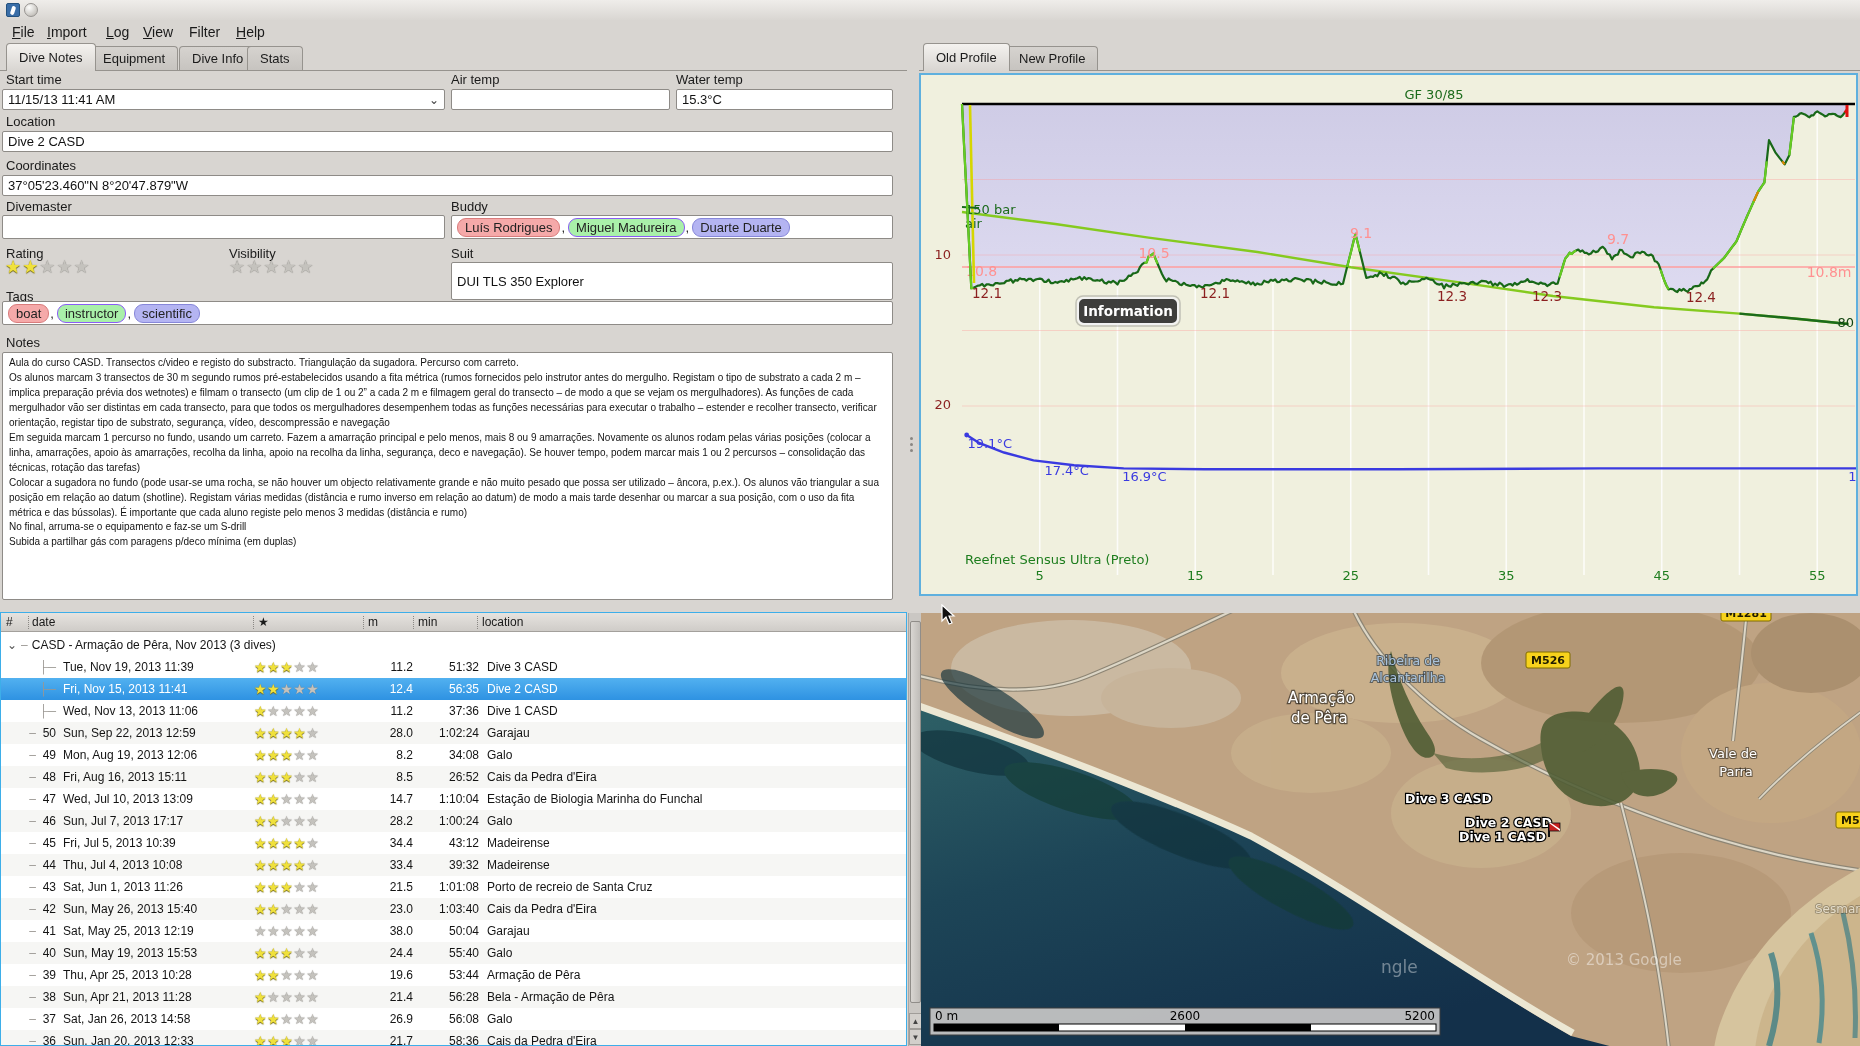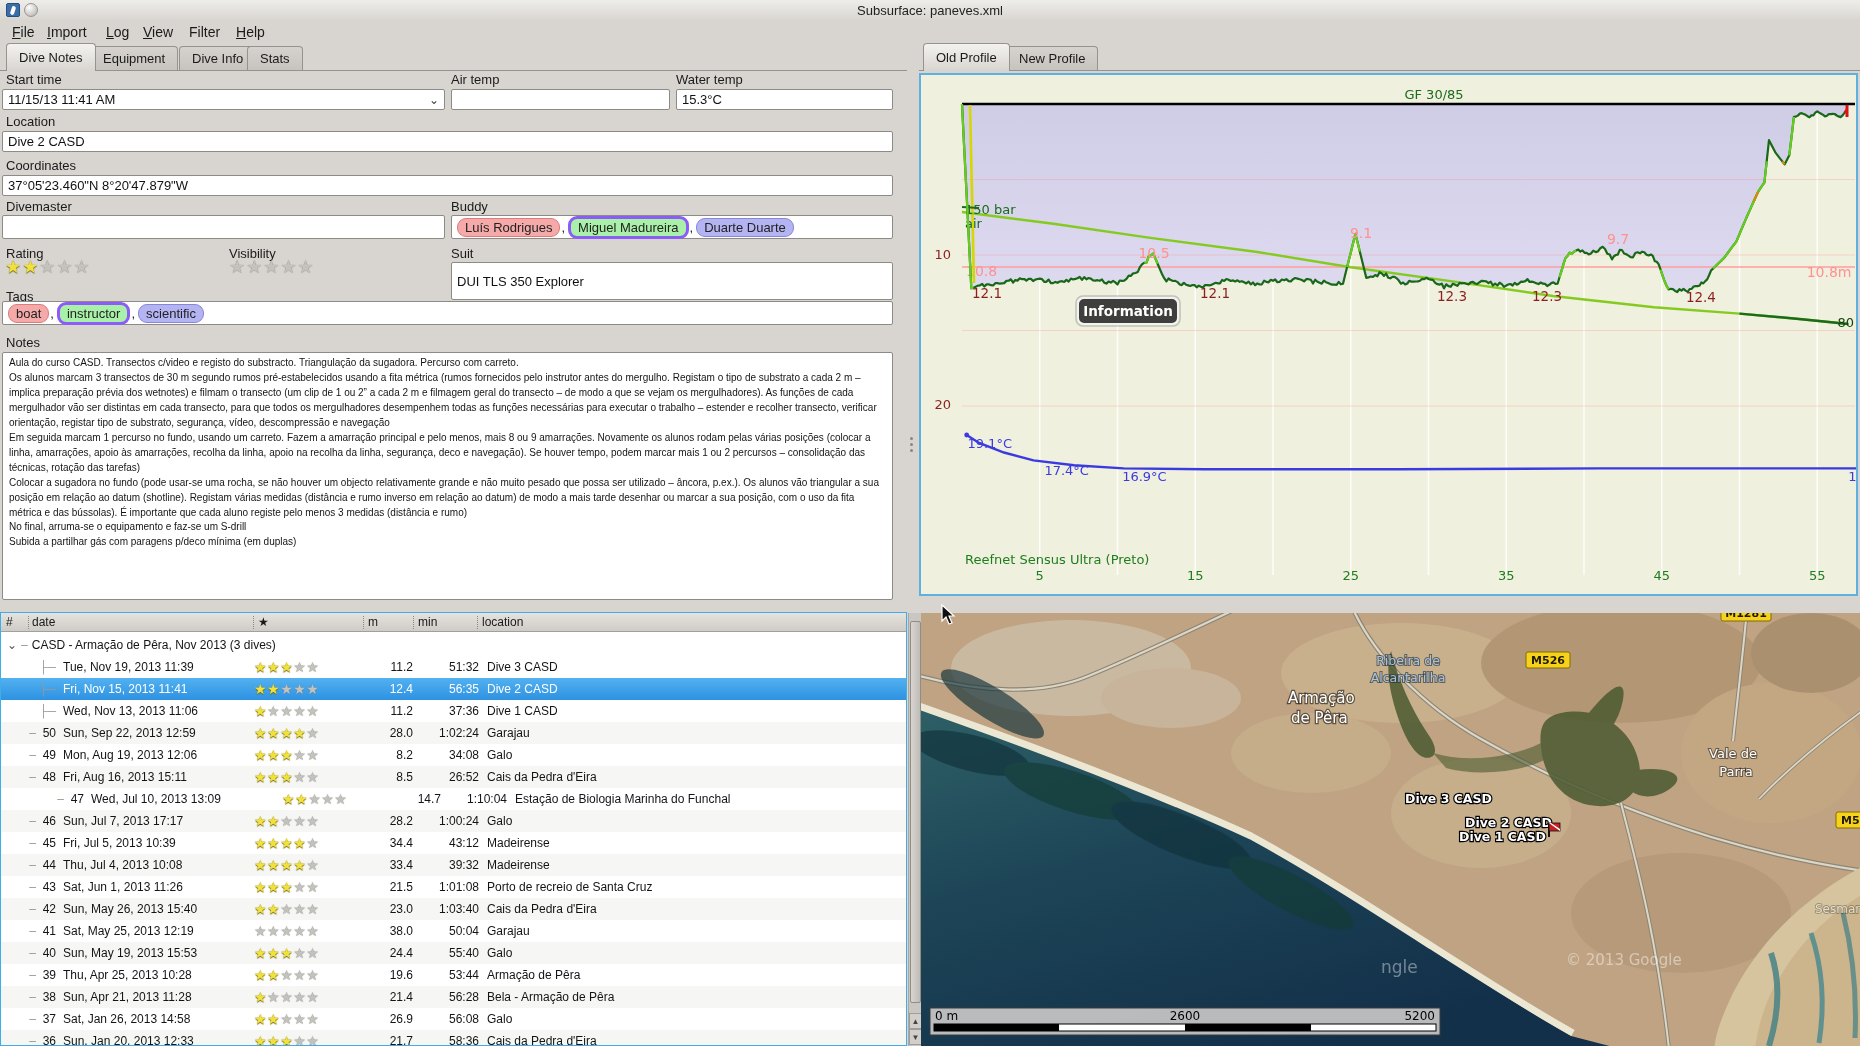--- a/index.html
+++ b/index.html
@@ -29,21 +29,21 @@
     padding-top:6px; }
   .tabline { background:#96938e; height:1px; }
   
   .flabel { position:absolute; font-size:13px; color:#1a1a1a; }
   .field { position:absolute; background:#fff; border:1px solid #8e8b87; border-radius:2px;
     font-size:13px; color:#111; padding:2px 5px; display:flex; align-items:center; }
   .combo-arrow { position:absolute; right:5px; top:3px; color:#444; font-size:12px; }
   .chip { display:inline-block; border-radius:9px; padding:0 7px; font-size:13px; color:#222;
     margin-right:1px; line-height:17px; }
   .chip.red   { background:#f5a9a9; border:1px solid #d97c7c; }
-  .chip.green { background:#a9f0a9; border:3px solid #8b5cf6; }
+  .chip.green { background:#a9f0a9; border:1px solid #8b5cf6; }
   .chip.blue  { background:#b4b4f2; border:1px solid #8787d9; }
   .chipsep { font-size:13px; color:#222; margin-right:3px; }
   .stars { position:absolute; font-size:18px; letter-spacing:1px; }
   .star-on  { color:#f0e13c; text-shadow:0 0 1px #8a7c1e, 0 1px 1px #6d6415; }
   .star-off { color:#c4c2bd; text-shadow:0 0 1px #6e6c68; }
   #notesbox { overflow:hidden; font-size:10px; line-height:14.95px; color:#141414;
     white-space:pre-wrap; padding:3px 6px; }
   
   #divetable { left:0; top:612px; width:907px; height:434px; border:1px solid #3daee9;
     background:#fff; overflow:hidden; }
@@ -79,21 +79,20 @@
   #splitter-dots div { width:3px; height:3px; border-radius:50%; background:#8a8783; margin:3px 0; }
 </style>
 </head>
 <body>
 
 <div id="win">
 
   <div id="titlebar" class="abs">
     <div id="appicon" class="abs"></div>
     <div id="stickybtn" class="abs"></div>
-    <div id="apptitle" class="abs">Subsurface: paneves.xml</div>
   </div>
 
   <div id="menubar" class="abs">
       <div class="menuitem uf" style="left: 8px;">File</div>
       <div class="menuitem uf" style="left: 43px;">Import</div>
       <div class="menuitem uf" style="left: 102px; text-align: center;">Log</div>
       <div class="menuitem uf" style="left: 139px;">View</div>
       <div class="menuitem" style="left: 185px;">Filter</div>
       <div class="menuitem uf" style="left: 232px;">Help</div>
     </div>
@@ -234,21 +233,21 @@
           <span class="c-loc">Galo</span>
         </div>
         <div class="trow alt" style="top: 153px;">
           <span class="c-num"><span class="c-dash">–</span>&nbsp;&nbsp;48</span>
           <span class="c-date">Fri, Aug 16, 2013 15:11</span>
           <span class="c-star"><span class="star-on">★</span><span class="star-on">★</span><span class="star-on">★</span><span class="star-off">★</span><span class="star-off">★</span></span>
           <span class="c-m">8.5</span>
           <span class="c-min">26:52</span>
           <span class="c-loc">Cais da Pedra d'Eira</span>
         </div>
-        <div class="trow" style="top: 175px; margin-left: 28px;">
+        <div class="trow" style="top: 175px;">
           <span class="c-num"><span class="c-dash">–</span>&nbsp;&nbsp;47</span>
           <span class="c-date">Wed, Jul 10, 2013 13:09</span>
           <span class="c-star"><span class="star-on">★</span><span class="star-on">★</span><span class="star-off">★</span><span class="star-off">★</span><span class="star-off">★</span></span>
           <span class="c-m">14.7</span>
           <span class="c-min">1:10:04</span>
           <span class="c-loc">Estação de Biologia Marinha do Funchal</span>
         </div>
         <div class="trow alt" style="top: 197px;">
           <span class="c-num"><span class="c-dash">–</span>&nbsp;&nbsp;46</span>
           <span class="c-date">Sun, Jul 7, 2013 17:17</span>

